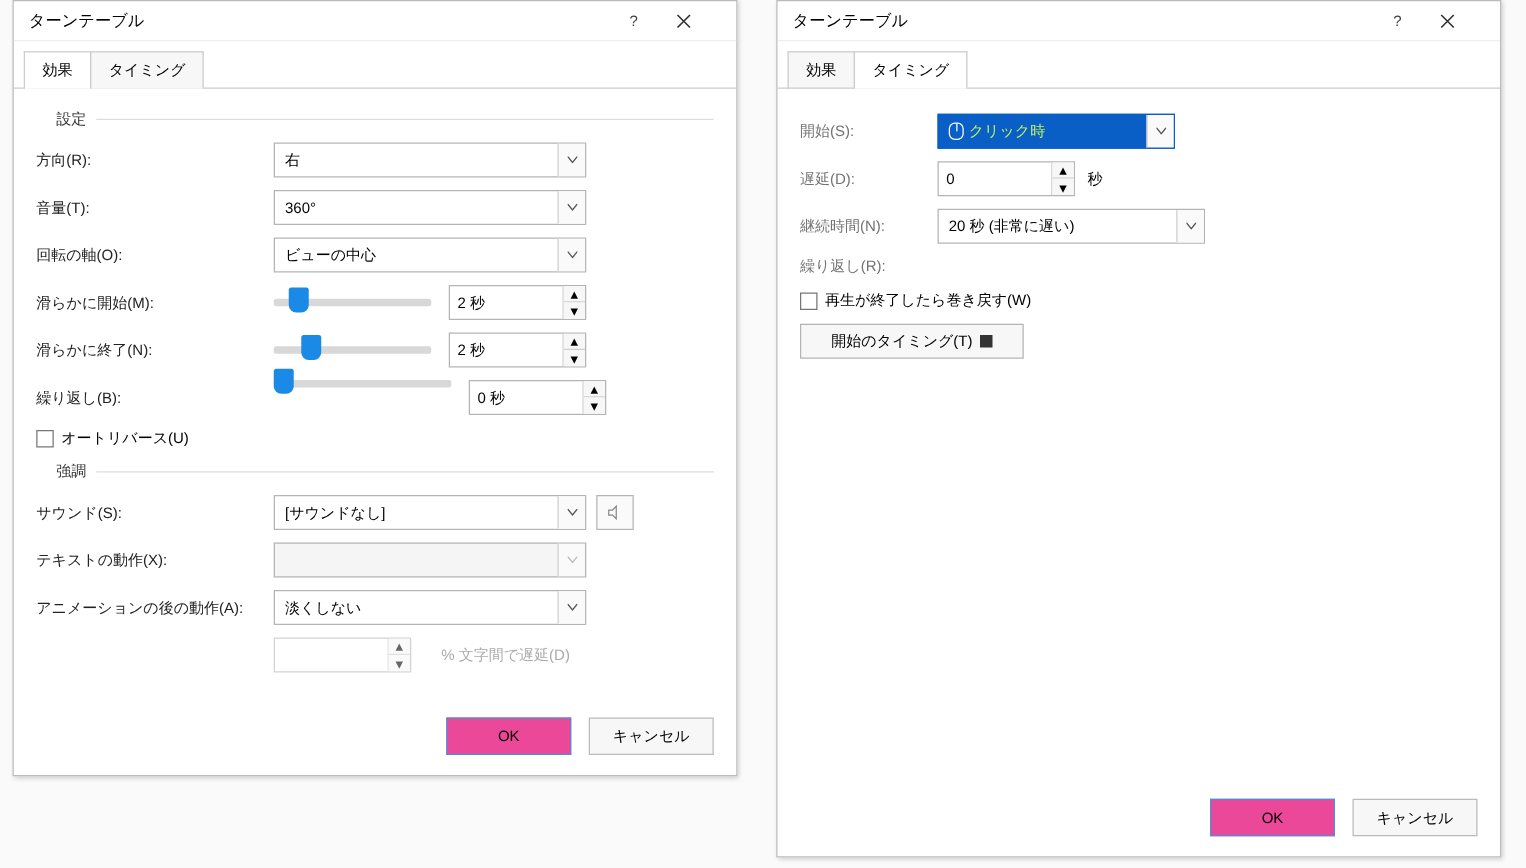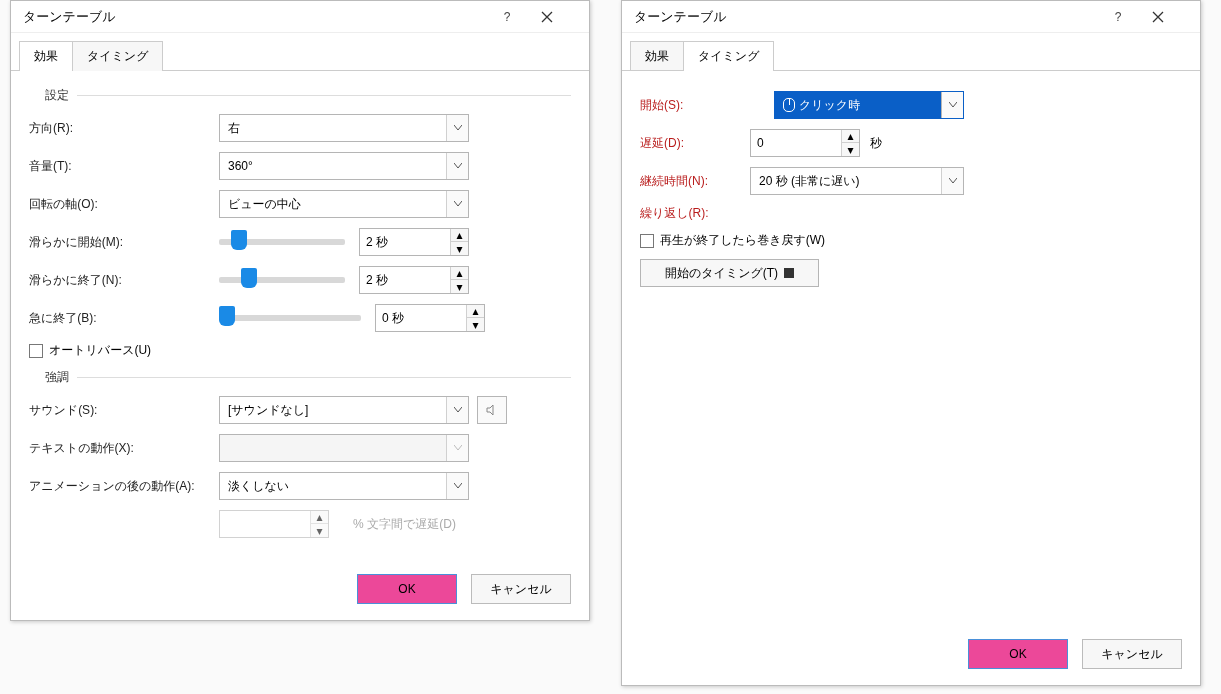--- a/index.html
+++ b/index.html
@@ -10,26 +10,26 @@
 .titlebar .btn { width: 40px; height: 28px; display: flex; align-items: center; justify-content: center; color: #444; }
 .tabs { display: flex; margin: 8px 0 0 8px; align-items: center; }
 .tab { padding: 6px 14px; border: 1px solid #ccc; border-bottom: none; background: #f7f7f7; margin-right: -1px; font-size: 12px; }
 .tab.active { background: #fff; position: relative; z-index: 2; }
 .tab-underline { border-bottom: 1px solid #ccc; margin-top: -1px; }
 .body { padding: 10px 18px 14px 18px; }
 .section-head { display: flex; align-items: center; margin: 6px 0 10px 16px; color: #333; }
 .section-head .line { flex: 1; height: 1px; background: #ddd; margin-left: 8px; }
 .row { display: flex; align-items: center; margin: 10px 0; }
 .row .label { width: 190px; color: #222; }
-.row .label2 { width: 110px; color: #b91c1c; }
+.row .label2 { width: 110px; color: #737373; }
 .combo { position: relative; border: 1px solid #b5b5b5; height: 28px; display: flex; align-items: center; padding: 0 24px 0 8px; background: #fff; }
 .combo .arrow { position: absolute; right: 0; top: 0; bottom: 0; width: 22px; border-left: 1px solid #d0d0d0; display: flex; align-items: center; justify-content: center; background: #fafafa; }
 .combo .arrow svg { width: 8px; height: 6px; }
 .combo.disabled { background: #f5f5f5; color: #aaa; }
-.combo.selected { background: #0a5fc7; color: #ffffff; border-color: #0a5fc7; margin-left: 24px; }
+.combo.selected { background: #0a5fc7; color: #bef264; border-color: #0a5fc7; }
 .combo.selected .arrow { background: #fafafa; border-left: 1px solid #b5b5b5; }
 .slider { flex: 1; height: 6px; background: #d8d8d8; border-radius: 2px; position: relative; margin: 0 14px 0 0; }
 .slider .thumb { position: absolute; top: -9px; width: 16px; height: 20px; background: #1a8ae6; border-radius: 2px 2px 6px 6px; }
 .spin { border: 1px solid #b5b5b5; height: 28px; display: flex; align-items: center; background: #fff; }
 .spin .val { flex: 1; padding: 0 6px; }
 .spin .btns { width: 18px; display: flex; flex-direction: column; border-left: 1px solid #d0d0d0; }
 .spin .btns div { height: 13px; display: flex; align-items: center; justify-content: center; background: #f7f7f7; }
 .spin .btns div:first-child { border-bottom: 1px solid #d0d0d0; }
 .chk { display: flex; align-items: center; gap: 6px; }
 .chk .box { width: 14px; height: 14px; border: 1px solid #777; background: #fff; }
@@ -129,22 +129,22 @@
           <span class="val">2 秒</span>
           <div class="btns">
               <div>▴</div>
               <div>▾</div>
             </div>
         </div>
       </div>
     </div>
 
     <div class="row">
-      <div class="label">急に終了(B):</div>
-      <div style="display:flex;align-items:center;width:266px">
+      <div class="label">繰り返し(B):</div>
+      <div style="display:flex;width:266px">
         <div class="slider" style="width:110px">
             <div class="thumb" style="left:0"></div>
           </div>
         <div class="spin" style="width:110px">
           <span class="val">0 秒</span>
           <div class="btns">
               <div>▴</div>
               <div>▾</div>
             </div>
         </div>

